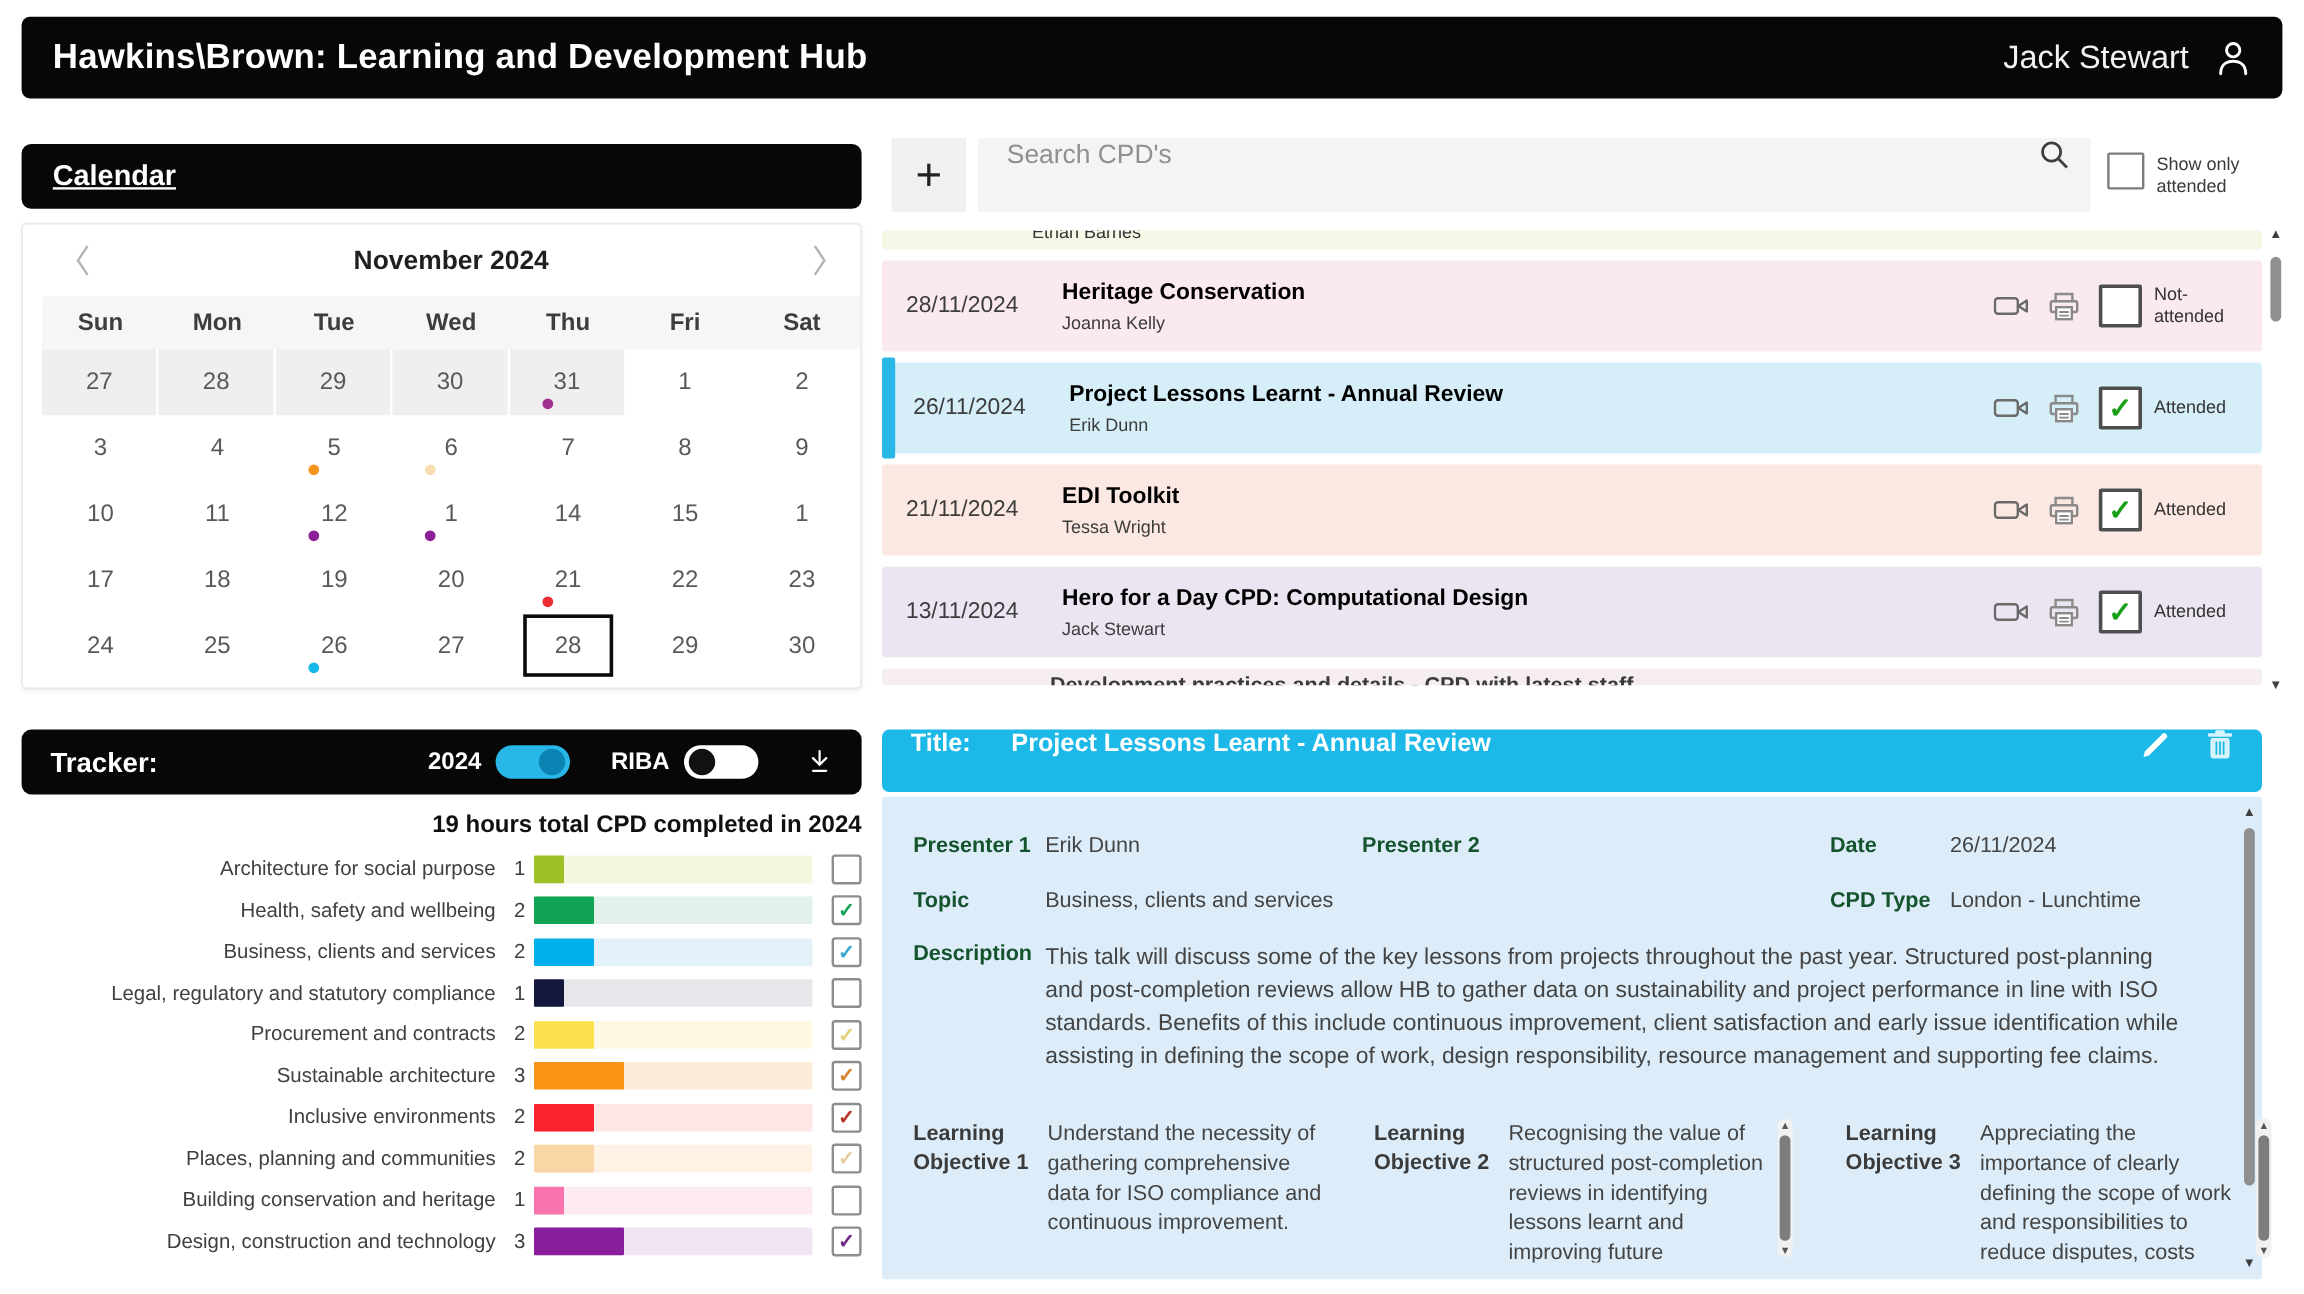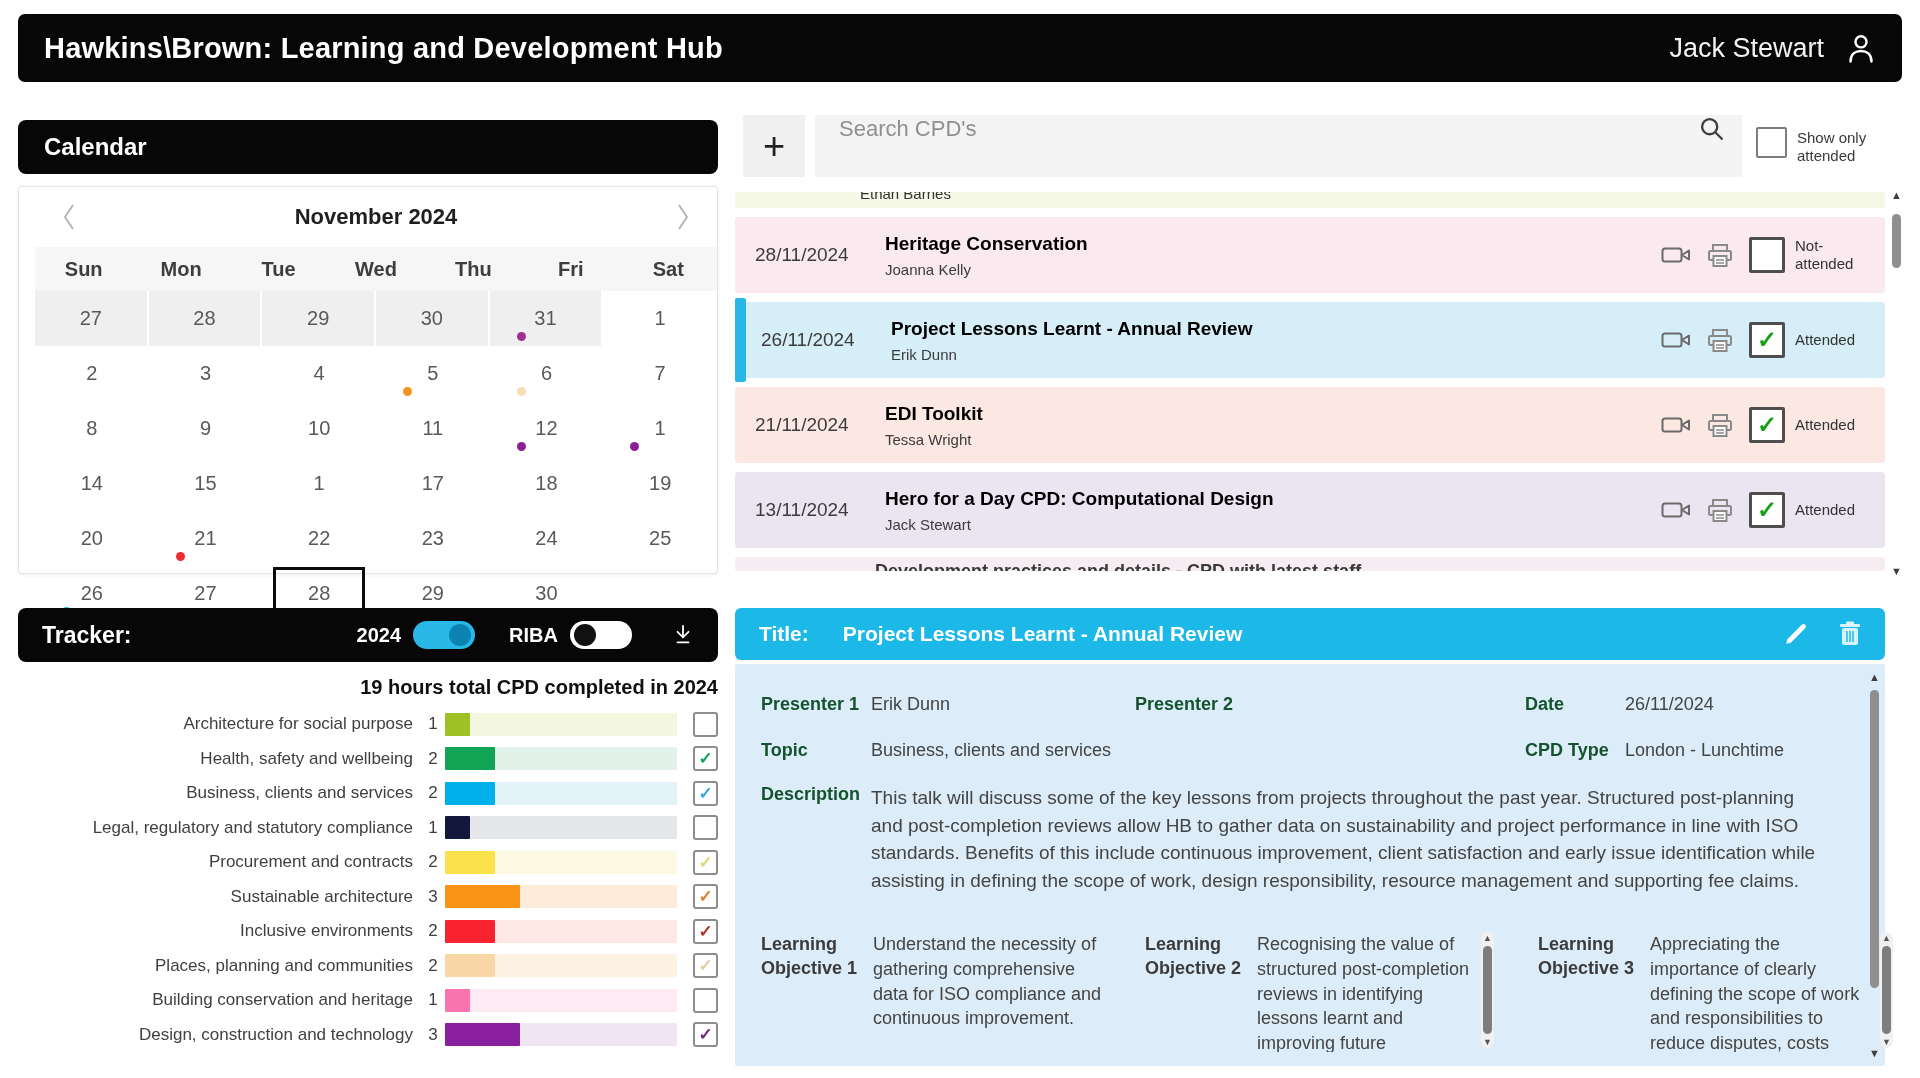--- a/index.html
+++ b/index.html
@@ -6,29 +6,29 @@
   body{width:1920px;height:1078px;position:relative;background:#ffffff;overflow:hidden;
        font-family:"Liberation Sans",sans-serif;color:#222;}
   
   .topbar{position:absolute;left:18px;top:14px;width:1884px;height:68px;background:#070707;
           border-radius:7px;display:flex;align-items:center;padding:0 26px;box-sizing:border-box;}
   .topbar .title{flex:1;color:#fff;font-size:29px;font-weight:bold;letter-spacing:.2px;}
   .topbar .user{color:#f2f2f2;font-size:27px;margin-right:22px;}
   
   .cal-titlebar{position:absolute;left:18px;top:120px;width:700px;height:54px;background:#070707;
           border-radius:8px;display:flex;align-items:center;padding-left:26px;box-sizing:border-box;
-          color:#fff;font-size:24px;font-weight:bold;}
+          color:#fff;font-size:24px;font-weight:bold;text-decoration:underline;}
   .cal-card{position:absolute;left:18px;top:186px;width:700px;height:388px;background:#fff;
           border:1px solid #e4e4e4;border-radius:4px;box-shadow:0 1px 4px rgba(0,0,0,.07);box-sizing:border-box;padding-left:16px;}
   .cal-nav{height:60px;display:flex;align-items:center;padding:0 24px;}
   .cal-nav .month{flex:1;text-align:center;font-size:22px;font-weight:bold;color:#1f1f1f;}
   .chev{width:20px;height:32px;display:flex;align-items:center;justify-content:center;cursor:pointer;}
   .cal-daynames{display:grid;grid-template-columns:repeat(7,1fr);height:44px;background:#f6f6f6;}
   .cal-dayname{display:flex;align-items:center;justify-content:center;font-size:20px;font-weight:bold;color:#3d3d3d;}
-  .cal-grid{display:grid;grid-template-columns:repeat(6,1fr);}
+  .cal-grid{display:grid;grid-template-columns:repeat(7,1fr);}
   .cal-cell{position:relative;height:55px;display:flex;align-items:center;justify-content:center;}
   .cal-cell.out{background:#efefef;border-right:2px solid #fff;box-sizing:border-box;}
   .cal-num{font-size:20px;color:#595959;}
   .cal-dot{position:absolute;left:27px;bottom:5px;width:9px;height:9px;border-radius:50%;}
   .cal-selected{position:absolute;left:11px;right:11px;top:1px;bottom:2px;border:3px solid #0b0b0b;}
   
   .tracker-bar{position:absolute;left:18px;top:608px;width:700px;height:54px;background:#070707;border-radius:8px;
           display:flex;align-items:center;padding:0 24px;box-sizing:border-box;color:#fff;}
   .tracker-bar .tlabel{font-size:23px;font-weight:bold;flex:1;}
   .tracker-bar .toglabel{font-size:20px;font-weight:bold;margin-right:12px;}
@@ -73,21 +73,21 @@
       display:flex;align-items:center;justify-content:center;font-size:24px;font-weight:bold;color:#18a018;cursor:pointer;flex:none;}
   .status{width:74px;margin-left:10px;font-size:15px;color:#333;line-height:1.2;flex:none;}
   .sel-bar{position:absolute;left:0;top:-4px;bottom:-4px;width:11px;background:#29b7e8;border-radius:2px;}
   .cpd-row.selected{padding-left:6px;}
   
   .vscroll{position:absolute;width:15px;display:flex;flex-direction:column;align-items:center;}
   .vscroll .arr{font-size:11px;color:#3f3f3f;line-height:14px;}
   .vscroll .thumb{width:9px;background:#8f8f8f;border-radius:5px;}
   
   .detail-header{position:absolute;left:735px;top:608px;width:1150px;height:52px;background:#1cb8e8;border-radius:6px;
-      display:flex;align-items:center;padding:0 24px;box-sizing:border-box;color:#fff;}
+      display:flex;align-items:flex-start;padding:0 24px;box-sizing:border-box;color:#fff;}
   .detail-header .dlabel{font-size:21px;font-weight:bold;margin-right:34px;}
   .detail-header .dtitle{font-size:21px;font-weight:bold;flex:1;}
   .detail-header .icon{margin-left:30px;cursor:pointer;display:flex;align-items:center;}
   .detail-body{position:absolute;left:735px;top:664px;width:1150px;height:402px;background:#dcecf8;border-radius:2px;}
   .fld{position:absolute;font-size:18px;color:#444;}
   .fld.lab{font-weight:bold;color:#14532d;}
   .desc-text{position:absolute;left:136px;top:120px;width:952px;font-size:19px;line-height:1.45;color:#444;}
   .objectives{position:absolute;left:0;top:268px;width:1150px;height:124px;display:flex;padding-left:26px;box-sizing:border-box;}
   .obj-group{display:flex;height:120px;}
   .obj-label{width:100px;font-size:18px;font-weight:bold;color:#3b3b3b;line-height:1.35;flex:none;}

